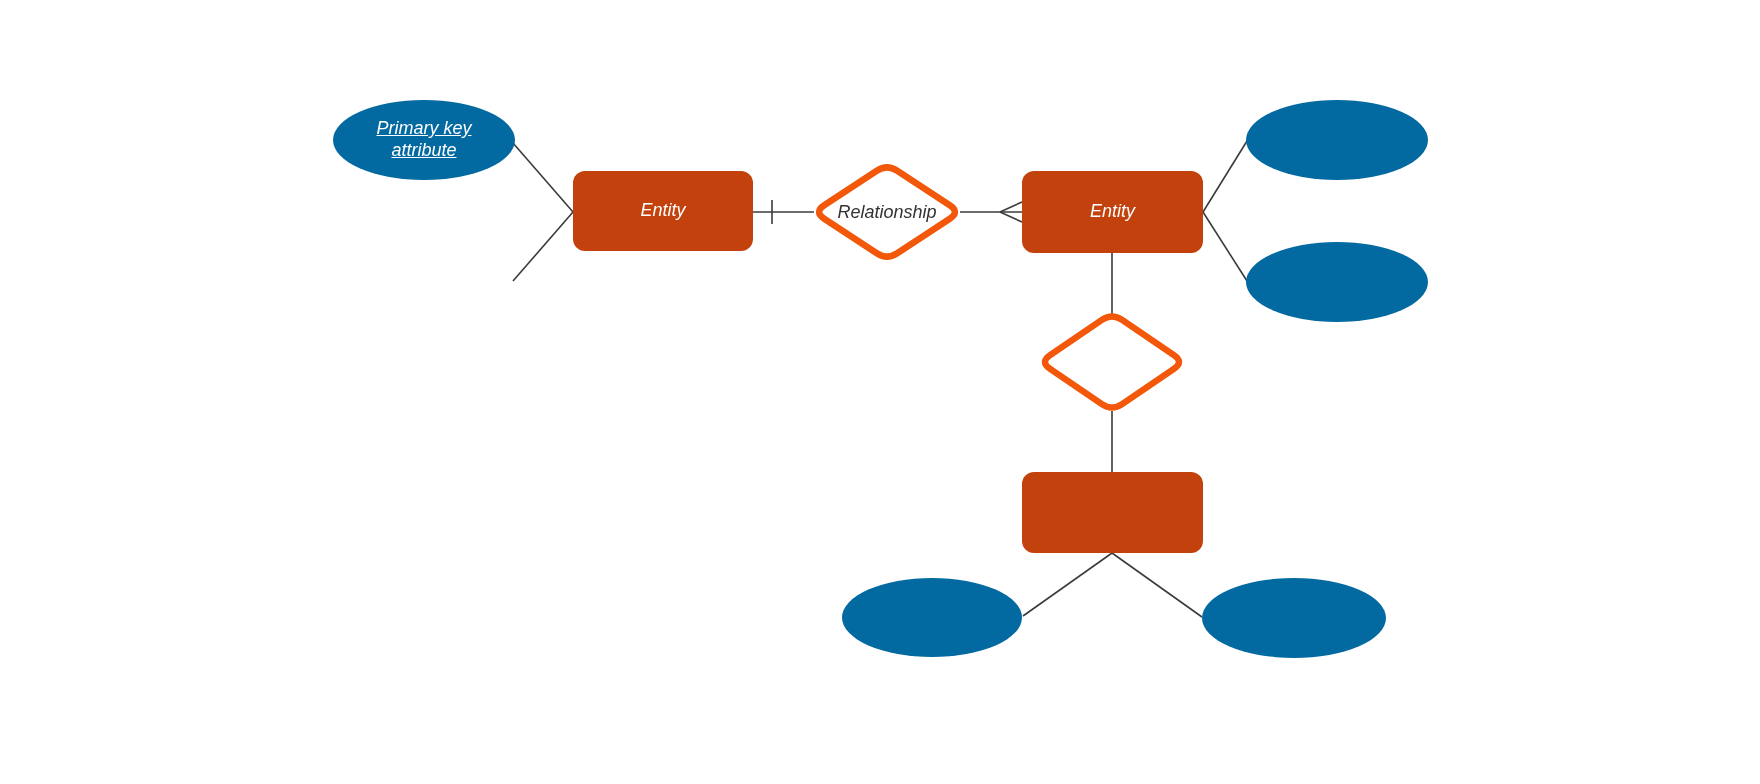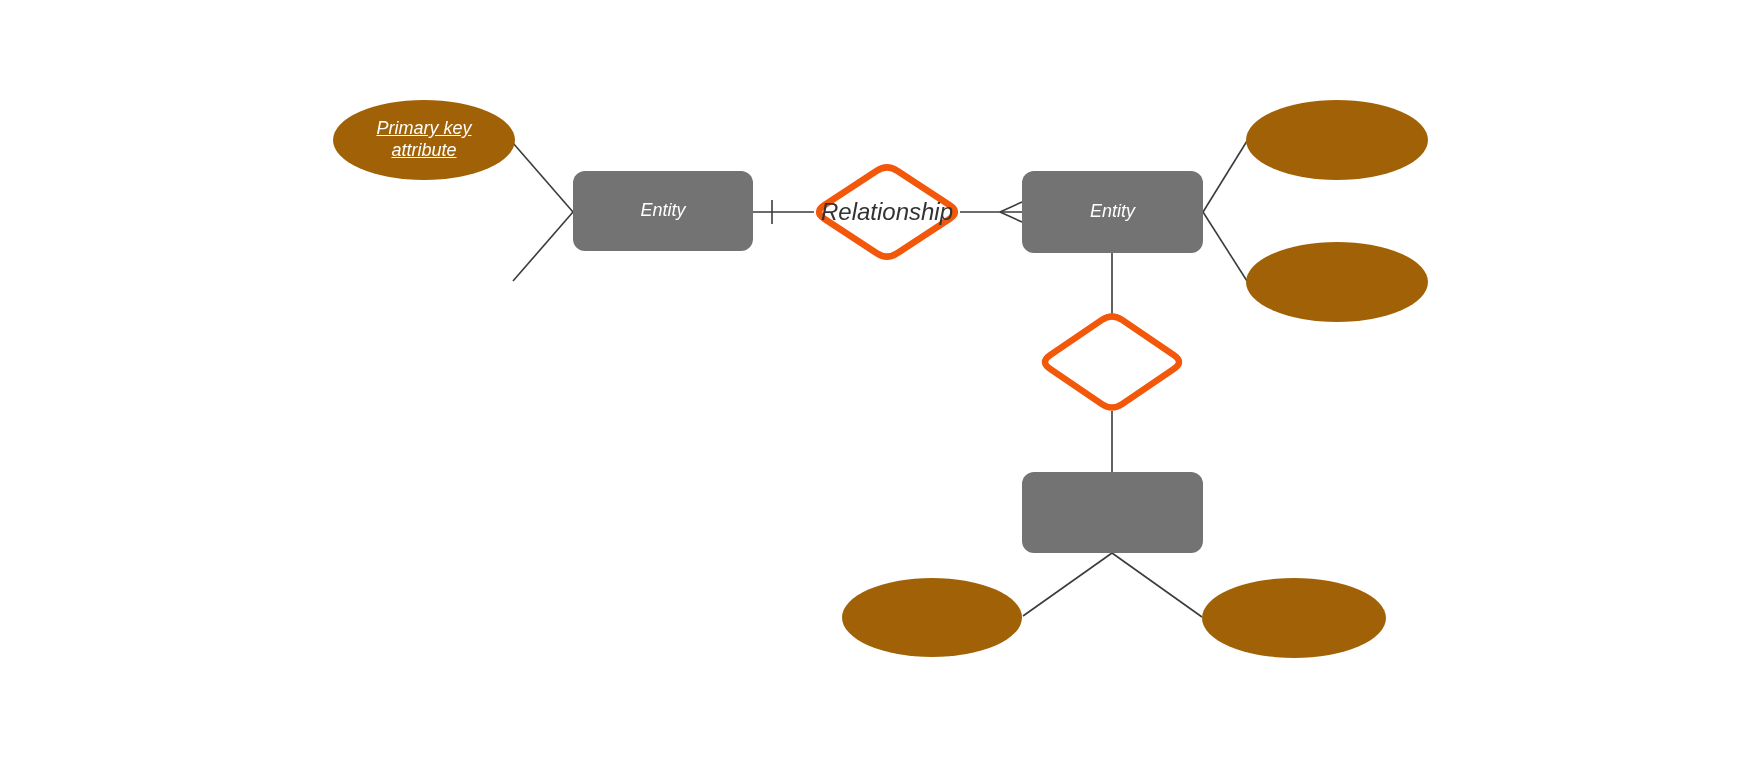--- a/index.html
+++ b/index.html
@@ -21,40 +21,40 @@
 
   .node {
     position: absolute;
     display: flex;
     align-items: center;
     justify-content: center;
     text-align: center;
     box-sizing: border-box;
   }
 
-  .ellipse { border-radius: 50%; background: #a16207; }
-  .rect    { border-radius: 12px; background: #737373; }
+  .ellipse { border-radius: 50%; background: #0369a1; }
+  .rect    { border-radius: 12px; background: #c2410c; }
 
   .node-label {
     font-style: italic;
     font-size: 18px;
     line-height: 1.22;
     color: #ffffff;
   }
   .underlined { text-decoration: underline; }
   .pk-label { max-width: 132px; }
 
   .diamond-label {
     position: absolute;
     display: flex;
     align-items: center;
     justify-content: center;
     text-align: center;
     font-style: italic;
-    font-size: 24px;
+    font-size: 18px;
     color: #333333;
   }
 
   svg path.connector {
     stroke: #3B3B3B;
     stroke-width: 1.6;
     fill: none;
   }
   svg path.diamond {
     stroke: #F2570A;

